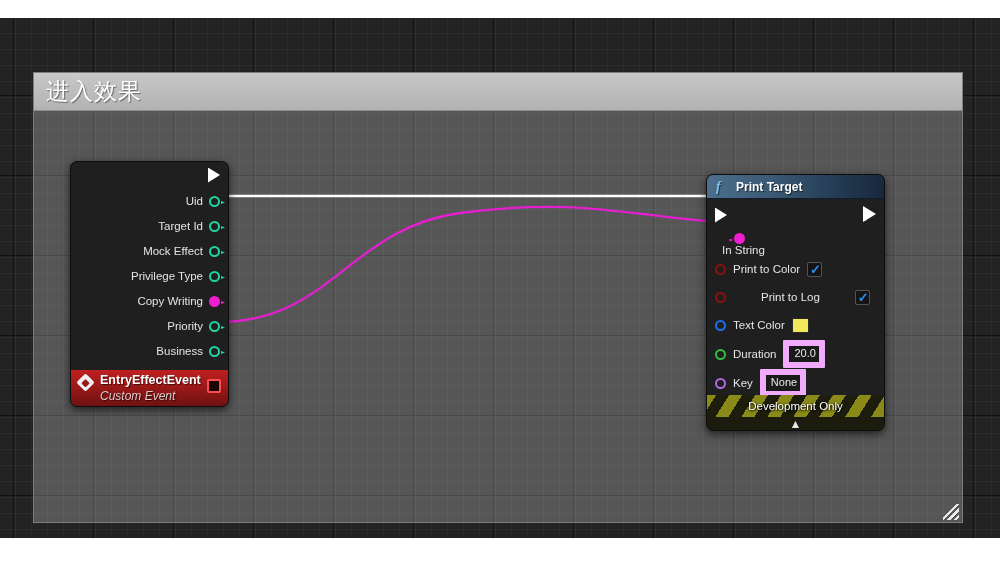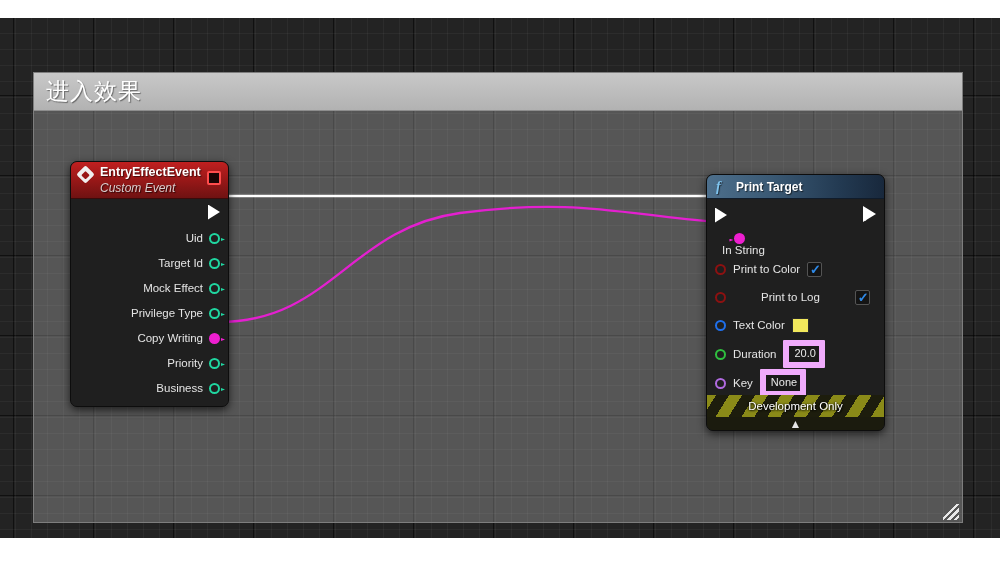--- a/index.html
+++ b/index.html
@@ -251,61 +251,61 @@
       </div>
       <div id="comment-grip"></div>
     </div>
 
     <svg id="wires" viewBox="0 0 1000 520">
       <path d="M 222 178 L 716 178" stroke="#ffffff" stroke-width="2.6" fill="none"></path>
       <path d="M 219 304 C 330 304, 350 210, 460 195 C 575 180, 620 196, 716 204" stroke="#e41fd0" stroke-width="2.3" fill="none"></path>
     </svg>
 
     <div id="event-node" class="node">
+      <div id="event-body">
+
+        <div class="pin-row out" style="top:5px;">
+          <span class="pin-exec-filled"></span>
+        </div>
+
+        <div class="pin-row out" style="top:31px;">
+          <span class="pin-label out-lbl">Uid</span>
+          <span class="pin-circle conn-right" style="color:#20d6a0;"></span>
+        </div>
+        <div class="pin-row out" style="top:56px;">
+          <span class="pin-label out-lbl">Target Id</span>
+          <span class="pin-circle conn-right" style="color:#20d6a0;"></span>
+        </div>
+        <div class="pin-row out" style="top:81px;">
+          <span class="pin-label out-lbl">Mock Effect</span>
+          <span class="pin-circle conn-right" style="color:#20d6a0;"></span>
+        </div>
+        <div class="pin-row out" style="top:106px;">
+          <span class="pin-label out-lbl">Privilege Type</span>
+          <span class="pin-circle conn-right" style="color:#20d6a0;"></span>
+        </div>
+        <div class="pin-row out" style="top:131px;">
+          <span class="pin-label out-lbl">Copy Writing</span>
+          <span class="pin-circle filled conn-right" style="color:#ee1fd0;"></span>
+        </div>
+        <div class="pin-row out" style="top:156px;">
+          <span class="pin-label out-lbl">Priority</span>
+          <span class="pin-circle conn-right" style="color:#20d6a0;"></span>
+        </div>
+        <div class="pin-row out" style="top:181px;">
+          <span class="pin-label out-lbl">Business</span>
+          <span class="pin-circle conn-right" style="color:#20d6a0;"></span>
+        </div>
+      </div>
+
       <div id="event-header">
         <div id="event-diamond"></div>
         <div id="event-title">EntryEffectEvent</div>
         <div id="event-subtitle">Custom Event</div>
         <div id="event-flag"></div>
-      </div>
-
-      <div id="event-body">
-
-        <div class="pin-row out" style="top:5px;">
-          <span class="pin-exec-filled"></span>
-        </div>
-
-        <div class="pin-row out" style="top:31px;">
-          <span class="pin-label out-lbl">Uid</span>
-          <span class="pin-circle conn-right" style="color:#20d6a0;"></span>
-        </div>
-        <div class="pin-row out" style="top:56px;">
-          <span class="pin-label out-lbl">Target Id</span>
-          <span class="pin-circle conn-right" style="color:#20d6a0;"></span>
-        </div>
-        <div class="pin-row out" style="top:81px;">
-          <span class="pin-label out-lbl">Mock Effect</span>
-          <span class="pin-circle conn-right" style="color:#20d6a0;"></span>
-        </div>
-        <div class="pin-row out" style="top:106px;">
-          <span class="pin-label out-lbl">Privilege Type</span>
-          <span class="pin-circle conn-right" style="color:#20d6a0;"></span>
-        </div>
-        <div class="pin-row out" style="top:131px;">
-          <span class="pin-label out-lbl">Copy Writing</span>
-          <span class="pin-circle filled conn-right" style="color:#ee1fd0;"></span>
-        </div>
-        <div class="pin-row out" style="top:156px;">
-          <span class="pin-label out-lbl">Priority</span>
-          <span class="pin-circle conn-right" style="color:#20d6a0;"></span>
-        </div>
-        <div class="pin-row out" style="top:181px;">
-          <span class="pin-label out-lbl">Business</span>
-          <span class="pin-circle conn-right" style="color:#20d6a0;"></span>
-        </div>
       </div>
     </div>
 
     <div id="fn-node" class="node">
       <div id="fn-header">
         <span id="fn-ficon">f</span>
         <span id="fn-title">Print Target</span>
       </div>
 
       <div id="fn-body">

